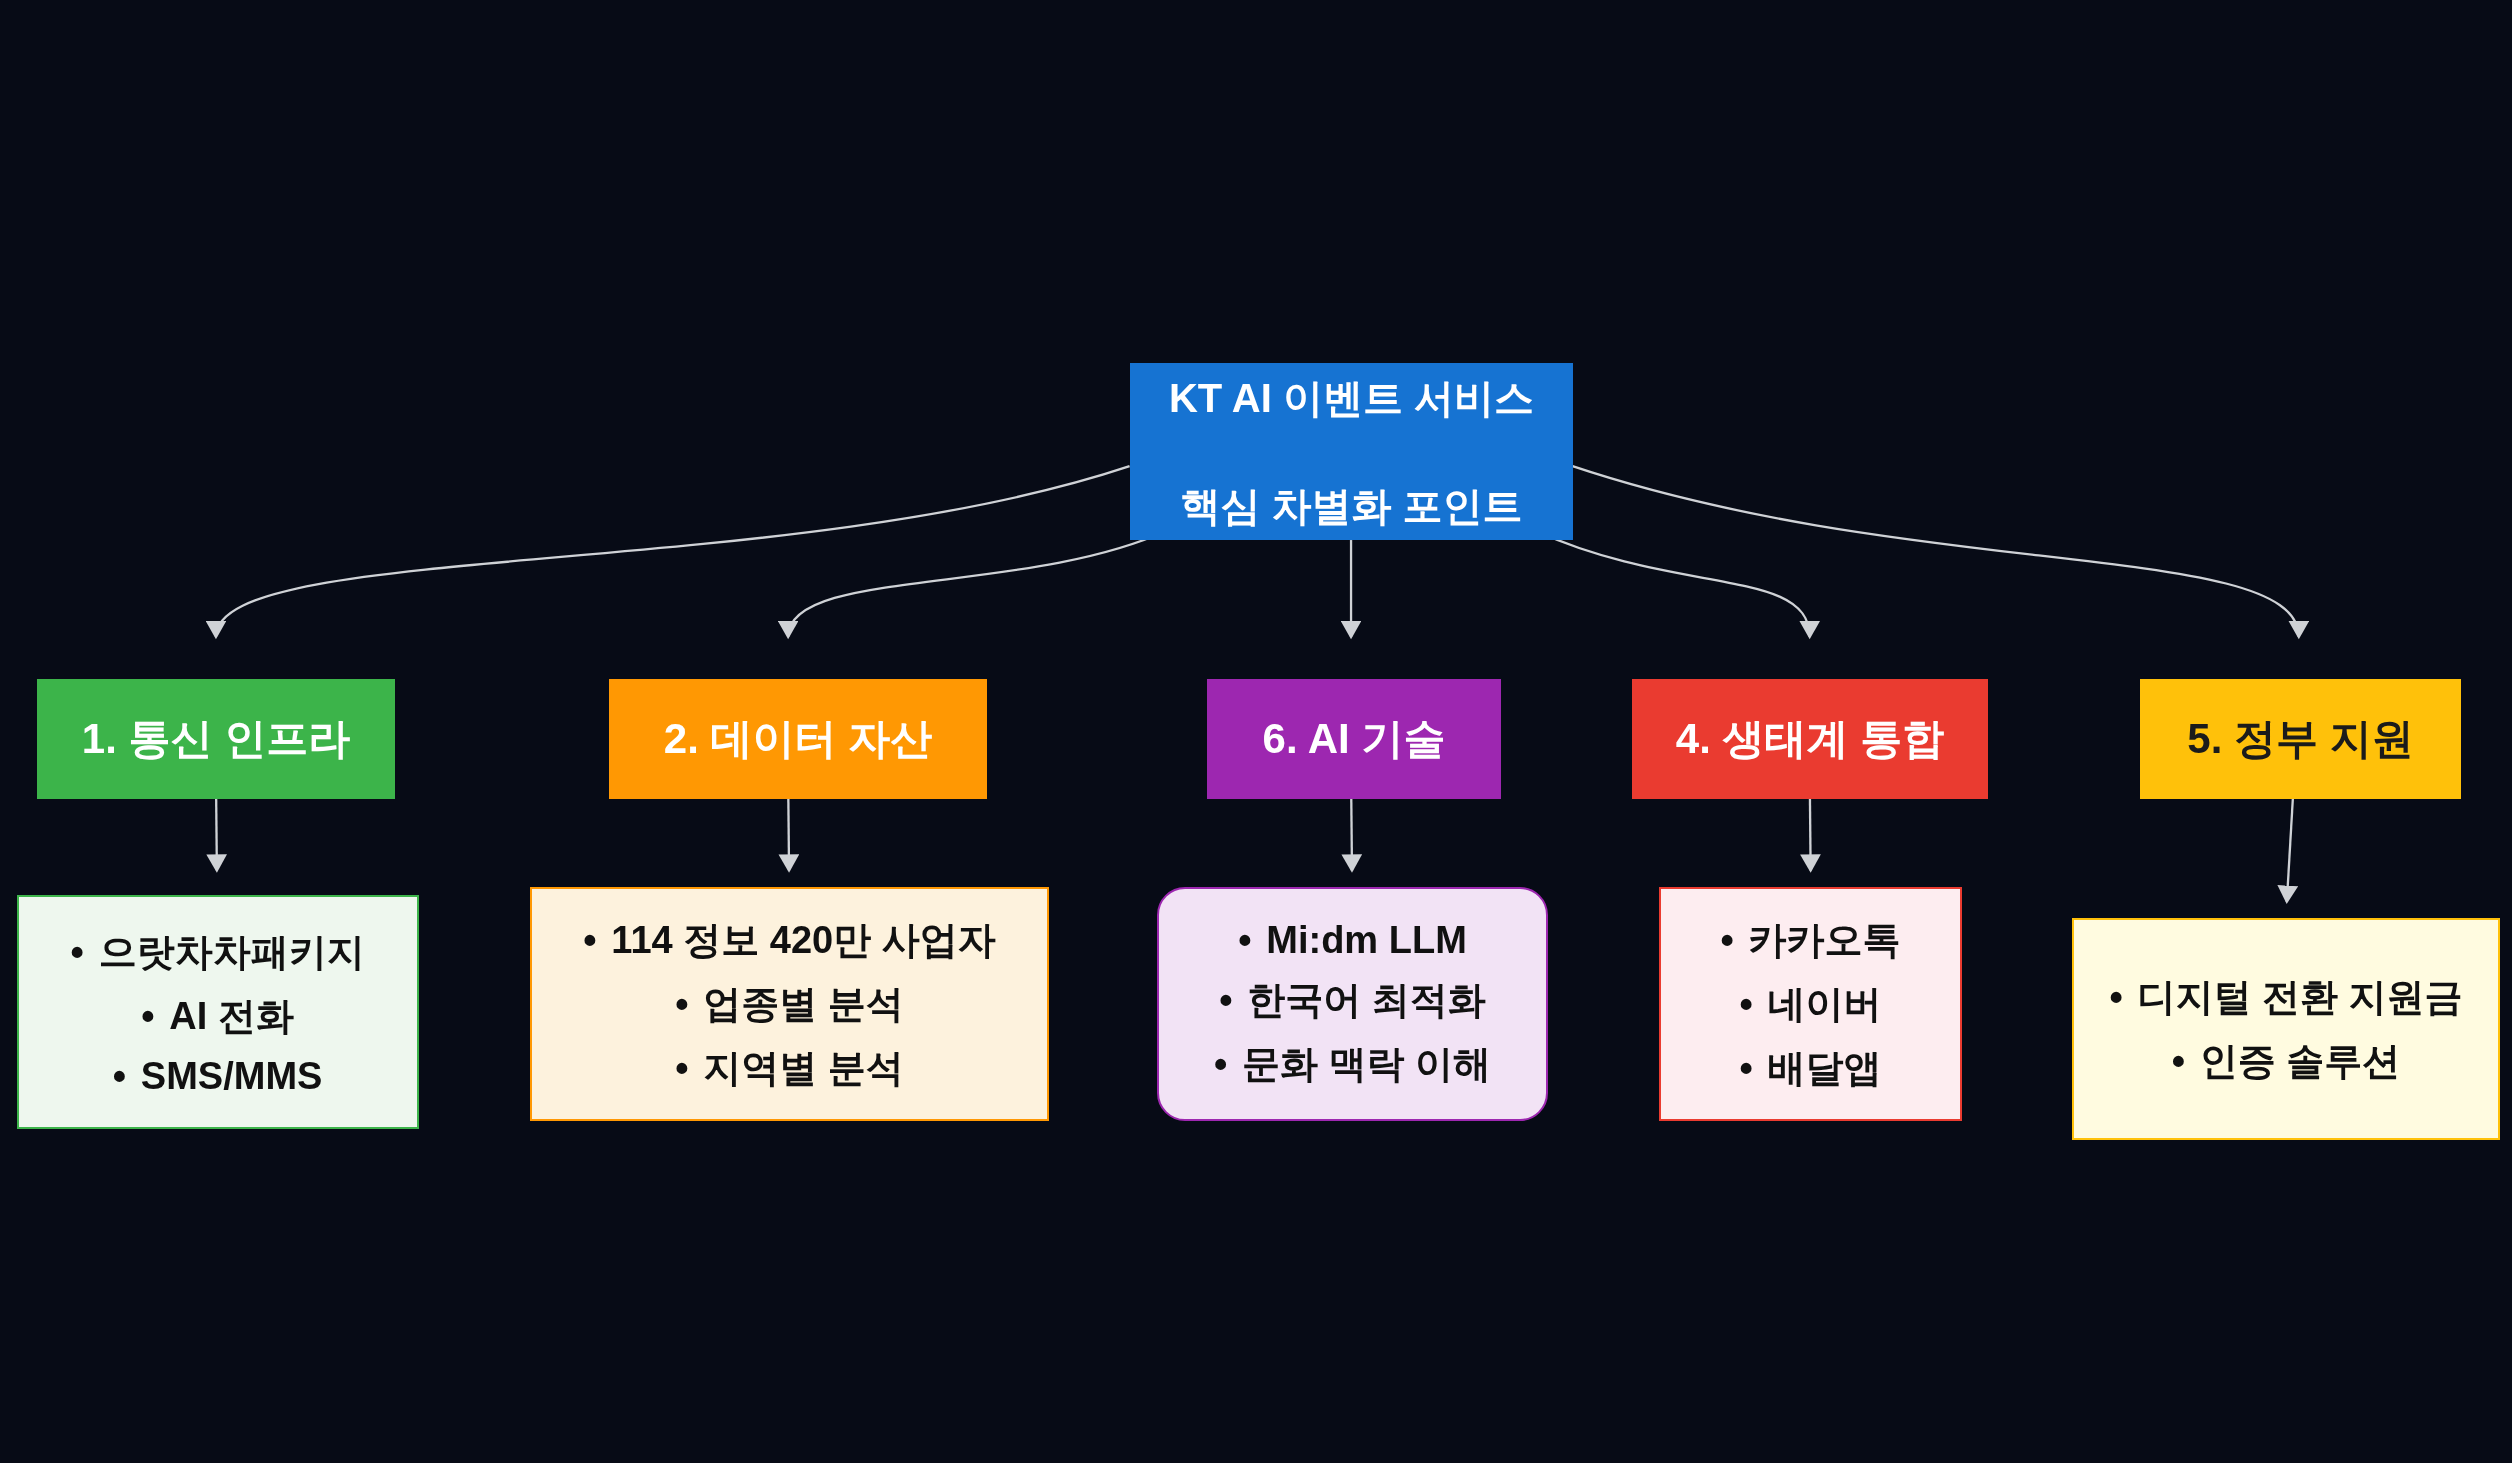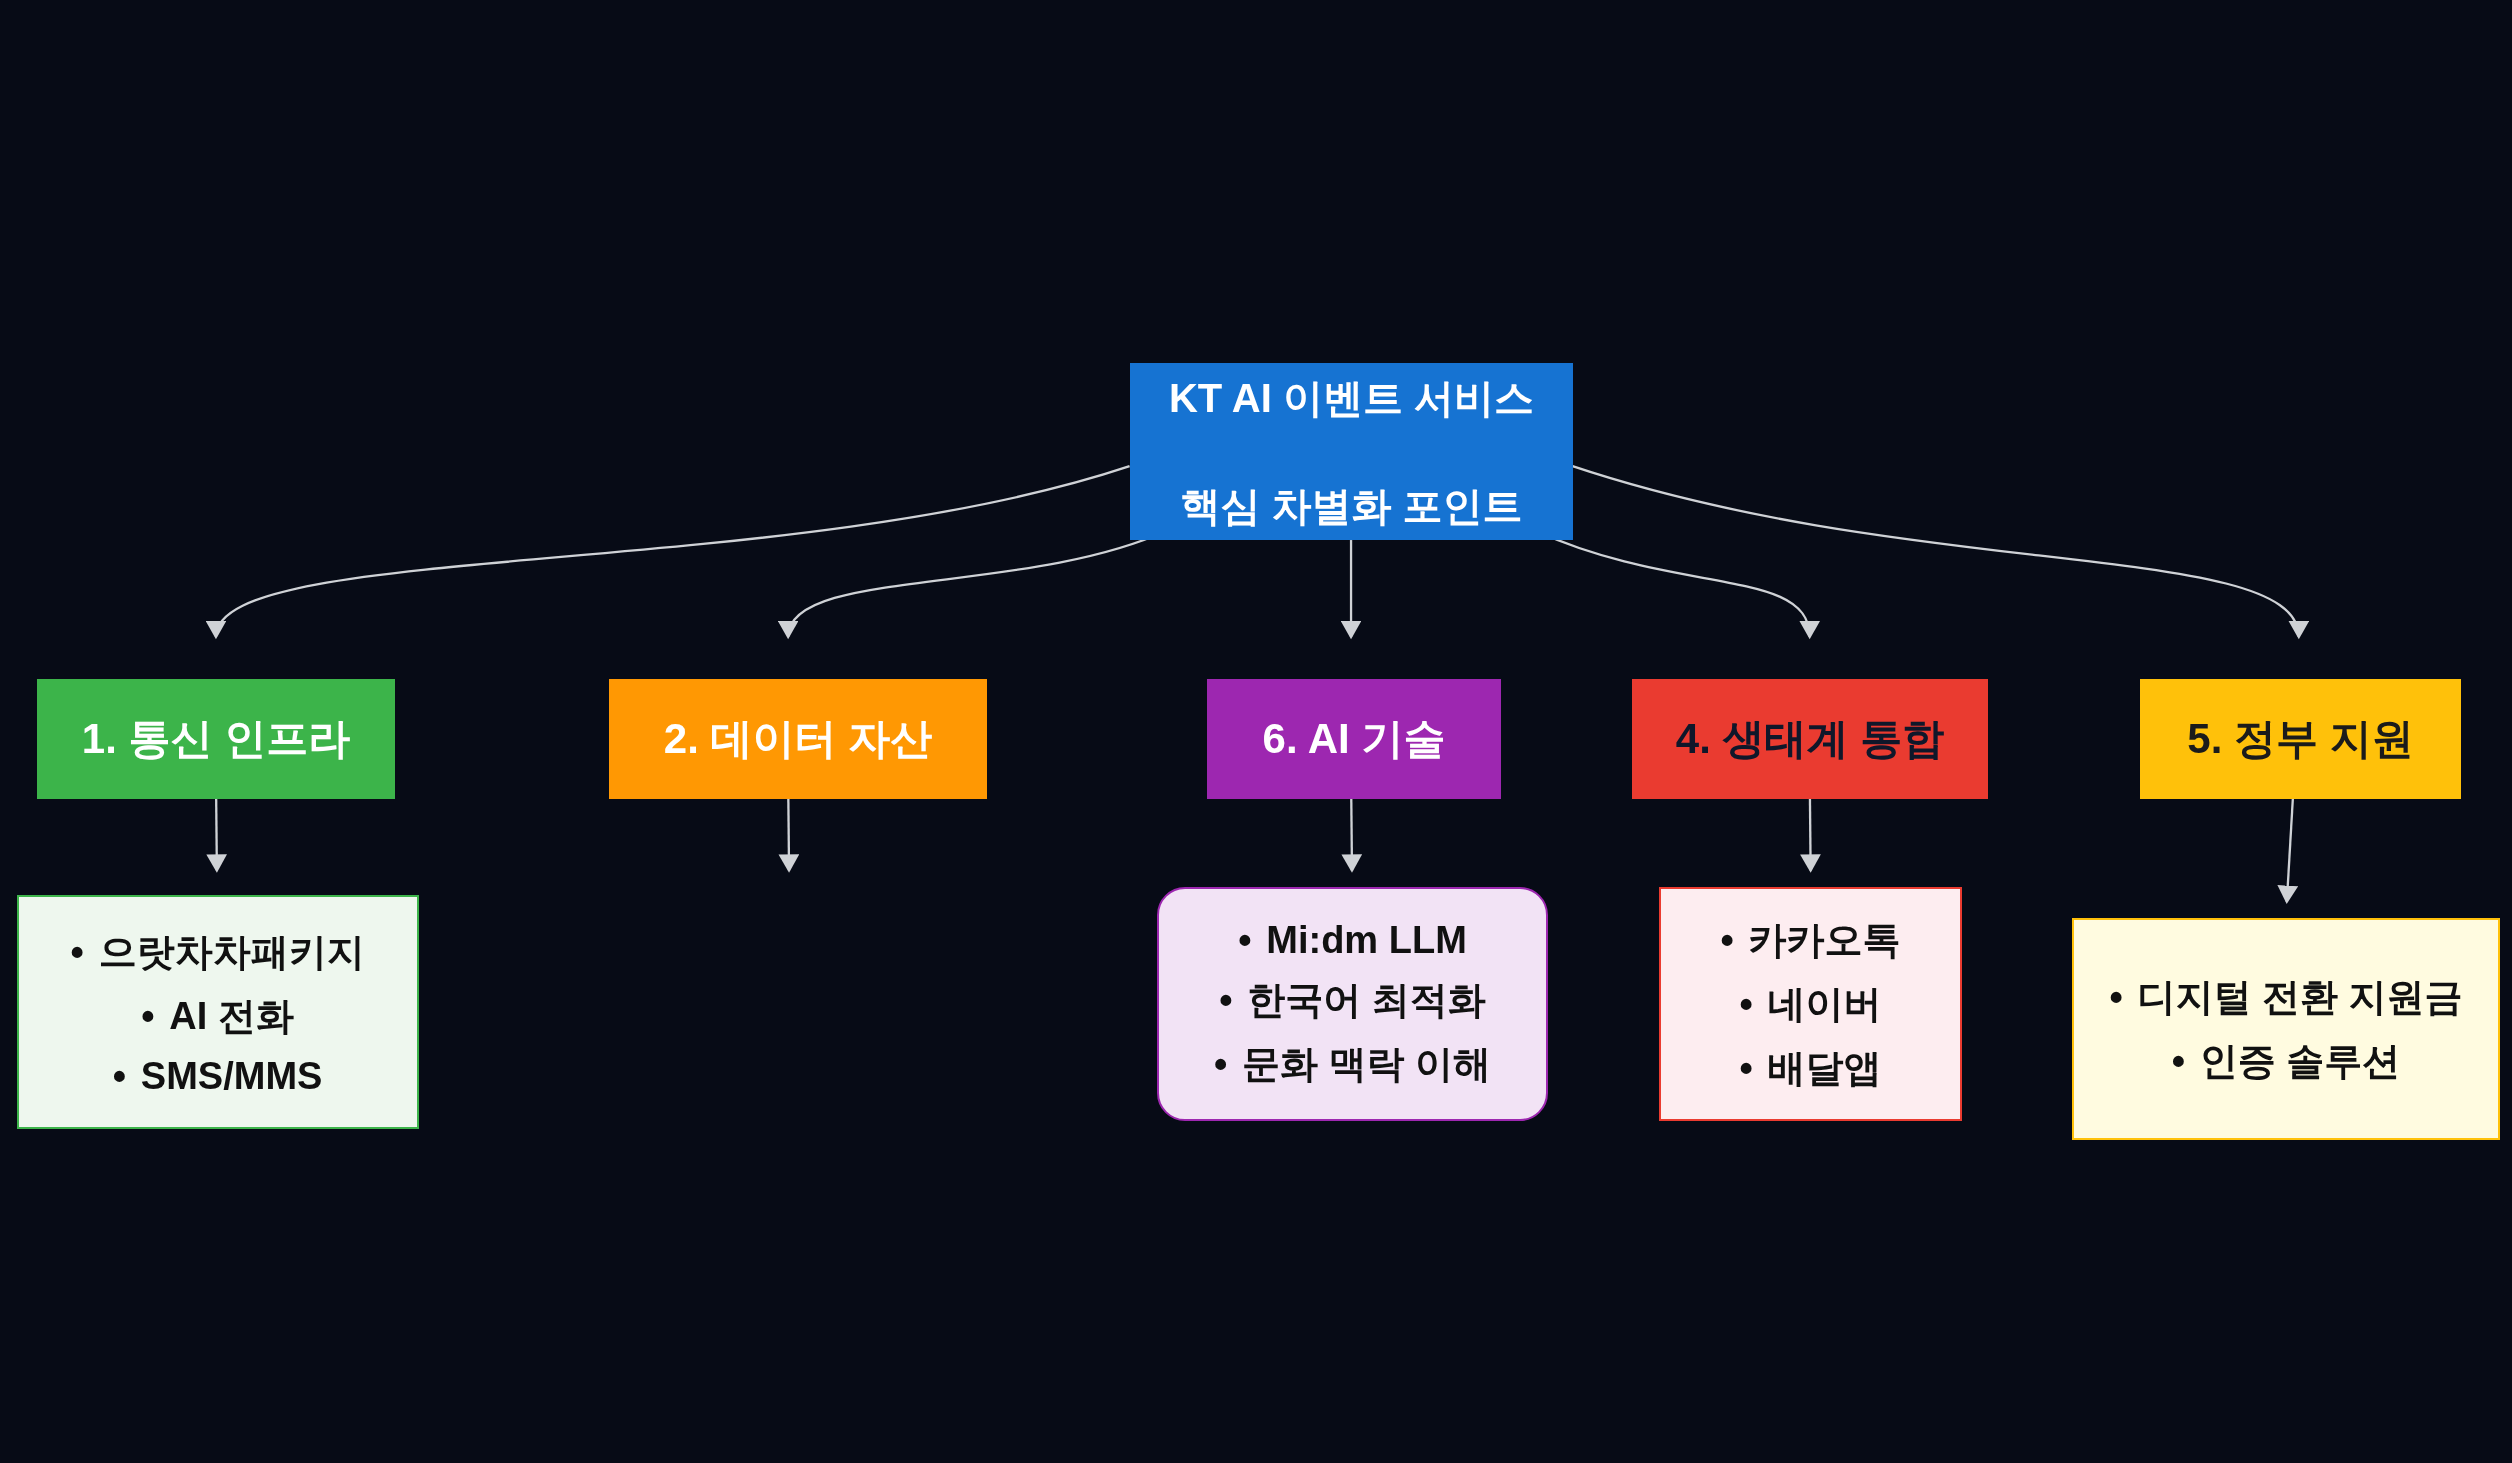--- a/index.html
+++ b/index.html
@@ -96,33 +96,40 @@
     <ul>
       <li>으랏차차패키지</li>
       <li>AI 전화</li>
       <li>SMS/MMS</li>
     </ul>
   </div>
 
   <div class="node branch-node branch-2" style="background-color: rgb(255, 152, 3); color: rgb(255, 255, 255);">
     <span>2. 데이터 자산</span>
   </div>
+  <div class="node detail-node detail-2" style="background-color: rgb(253, 242, 221); border-color: rgb(255, 152, 3);">
+    <ul>
+      <li>114 정보 420만 사업자</li>
+      <li>업종별 분석</li>
+      <li>지역별 분석</li>
+    </ul>
+  </div>
 
   <div class="node branch-node branch-3" style="background-color: rgb(157, 39, 176); color: rgb(255, 255, 255);">
     <span>6. AI 기술</span>
   </div>
   <div class="node detail-node detail-3" style="background-color: rgb(242, 227, 245); border-color: rgb(157, 39, 176); border-radius: 28px;">
     <ul>
       <li>Mi:dm LLM</li>
       <li>한국어 최적화</li>
       <li>문화 맥락 이해</li>
     </ul>
   </div>
 
-  <div class="node branch-node branch-4" style="background-color: rgb(234, 59, 48); color: #0f172a;">
+  <div class="node branch-node branch-4" style="background-color: rgb(234, 59, 48); color: #ffffff;">
     <span>4. 생태계 통합</span>
   </div>
   <div class="node detail-node detail-4" style="background-color: rgb(253, 237, 240); border-color: rgb(234, 59, 48);">
     <ul>
       <li>카카오톡</li>
       <li>네이버</li>
       <li>배달앱</li>
     </ul>
   </div>
 

